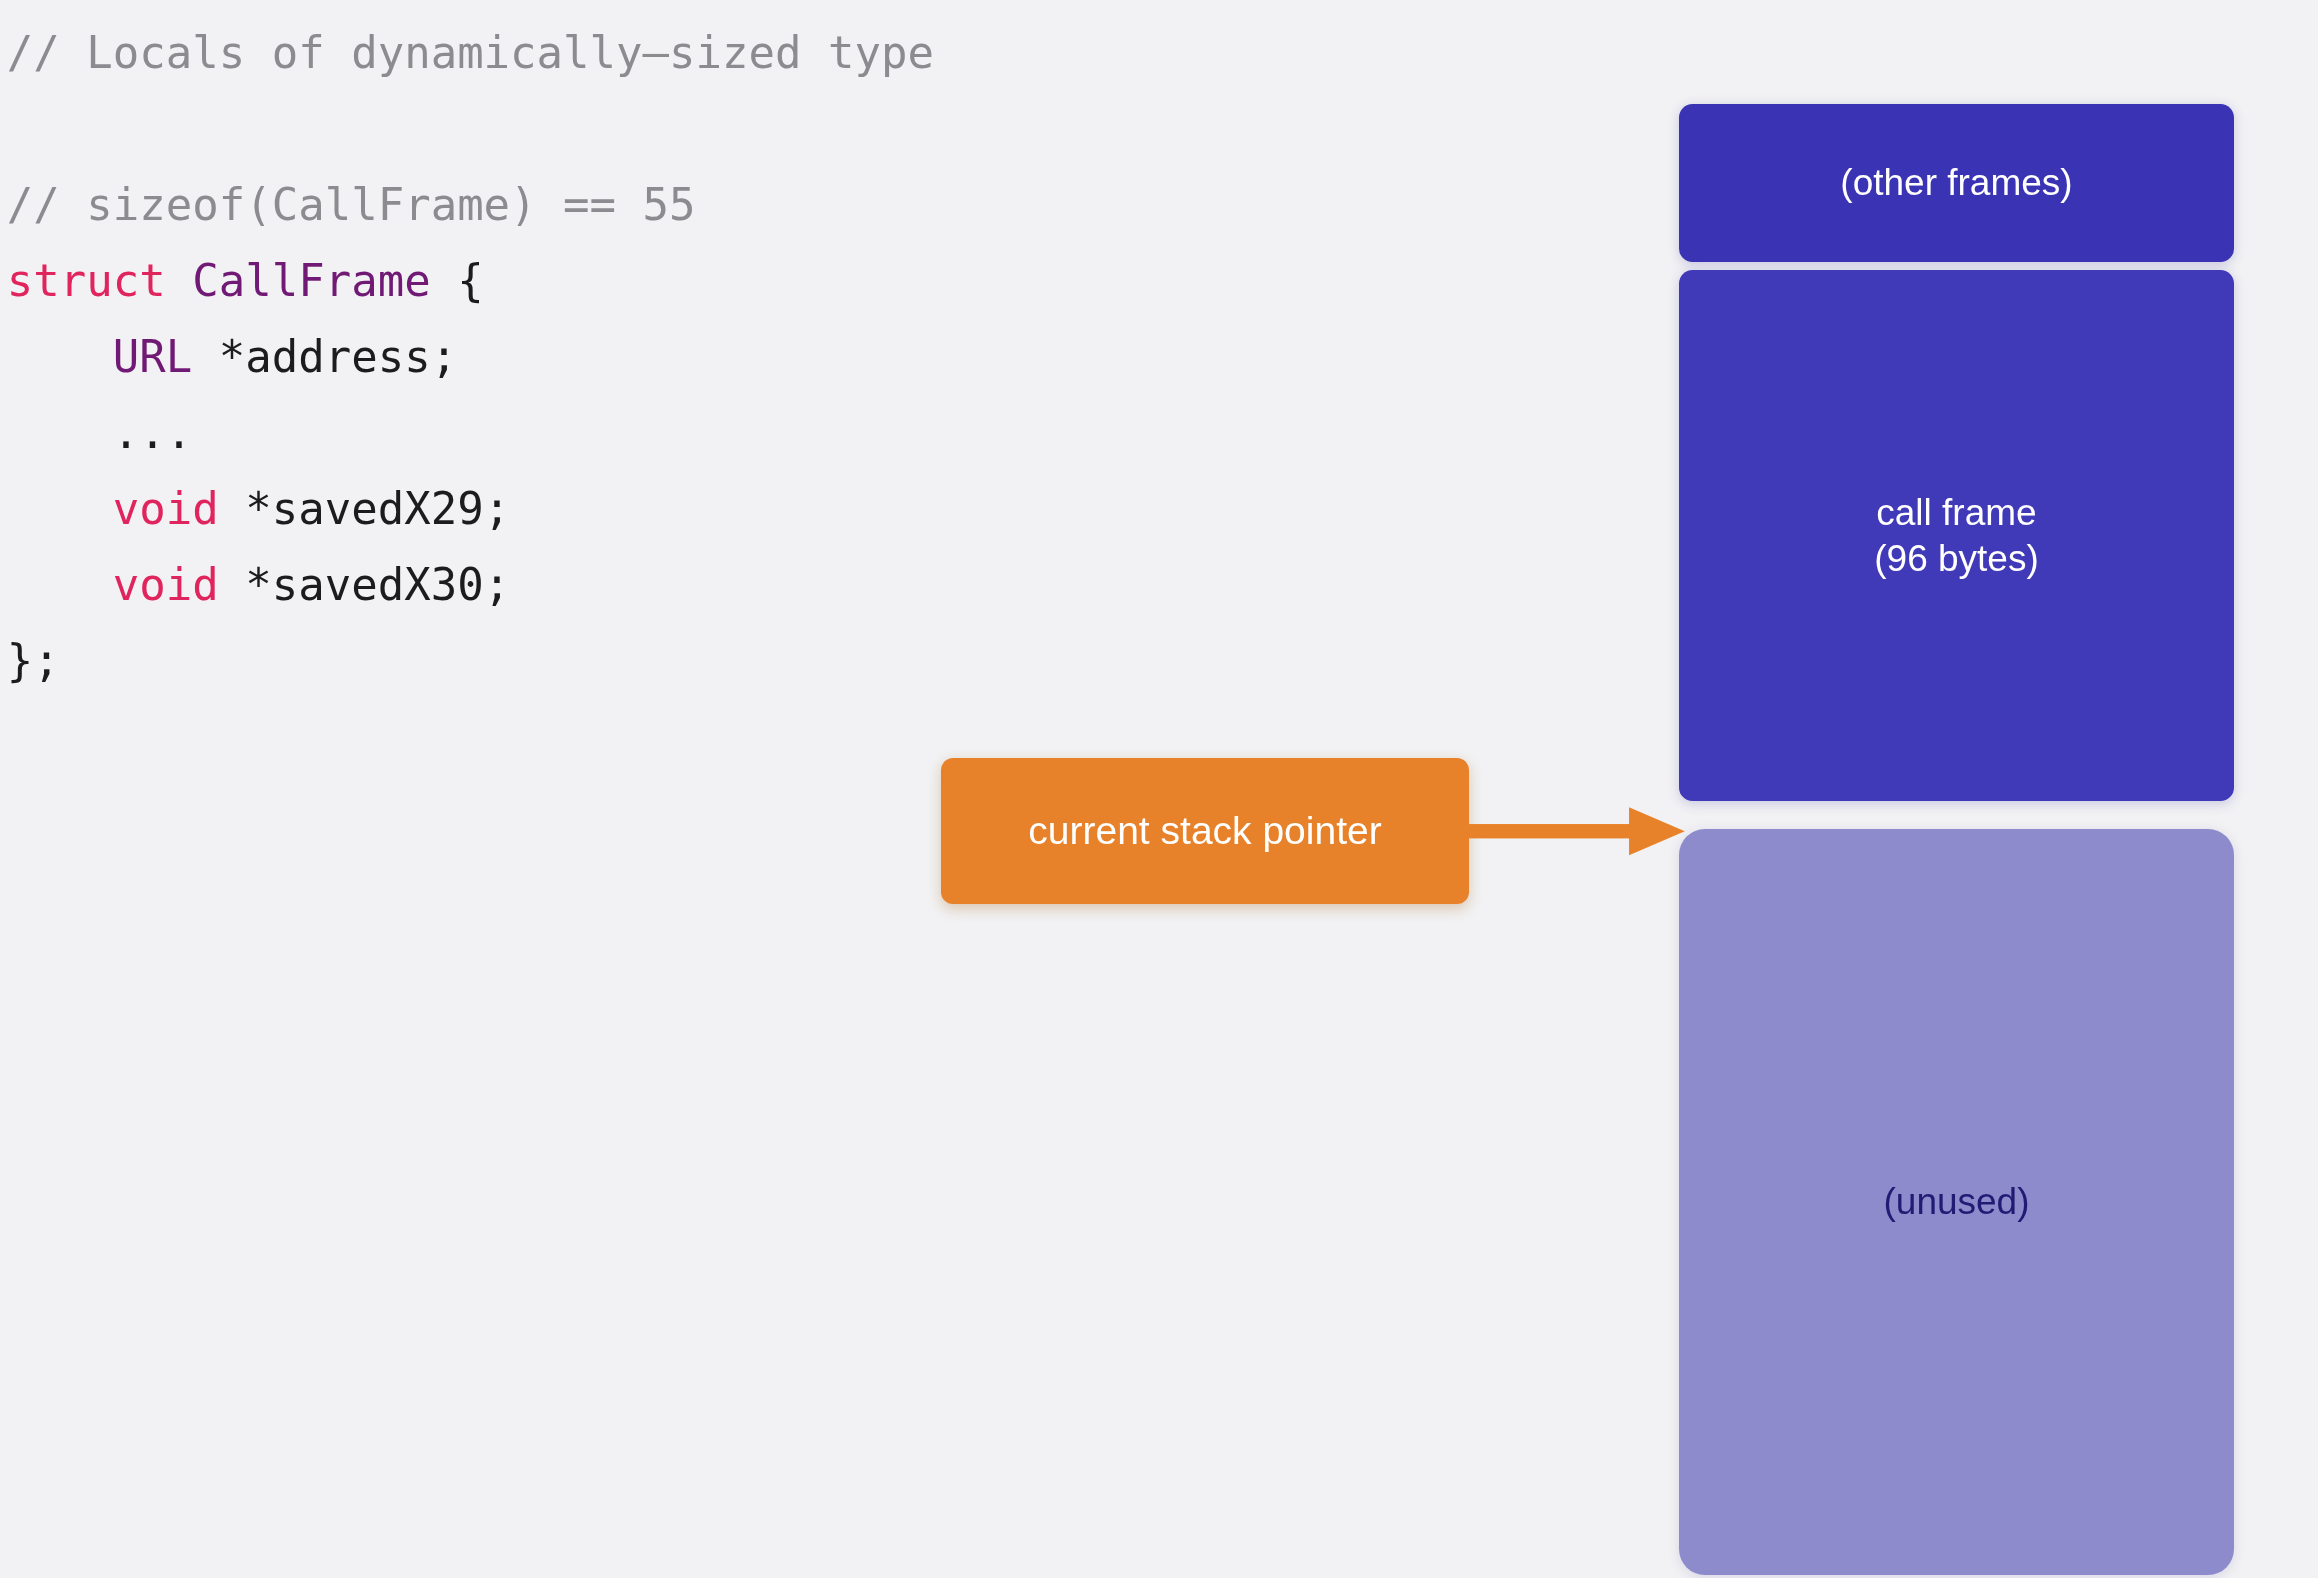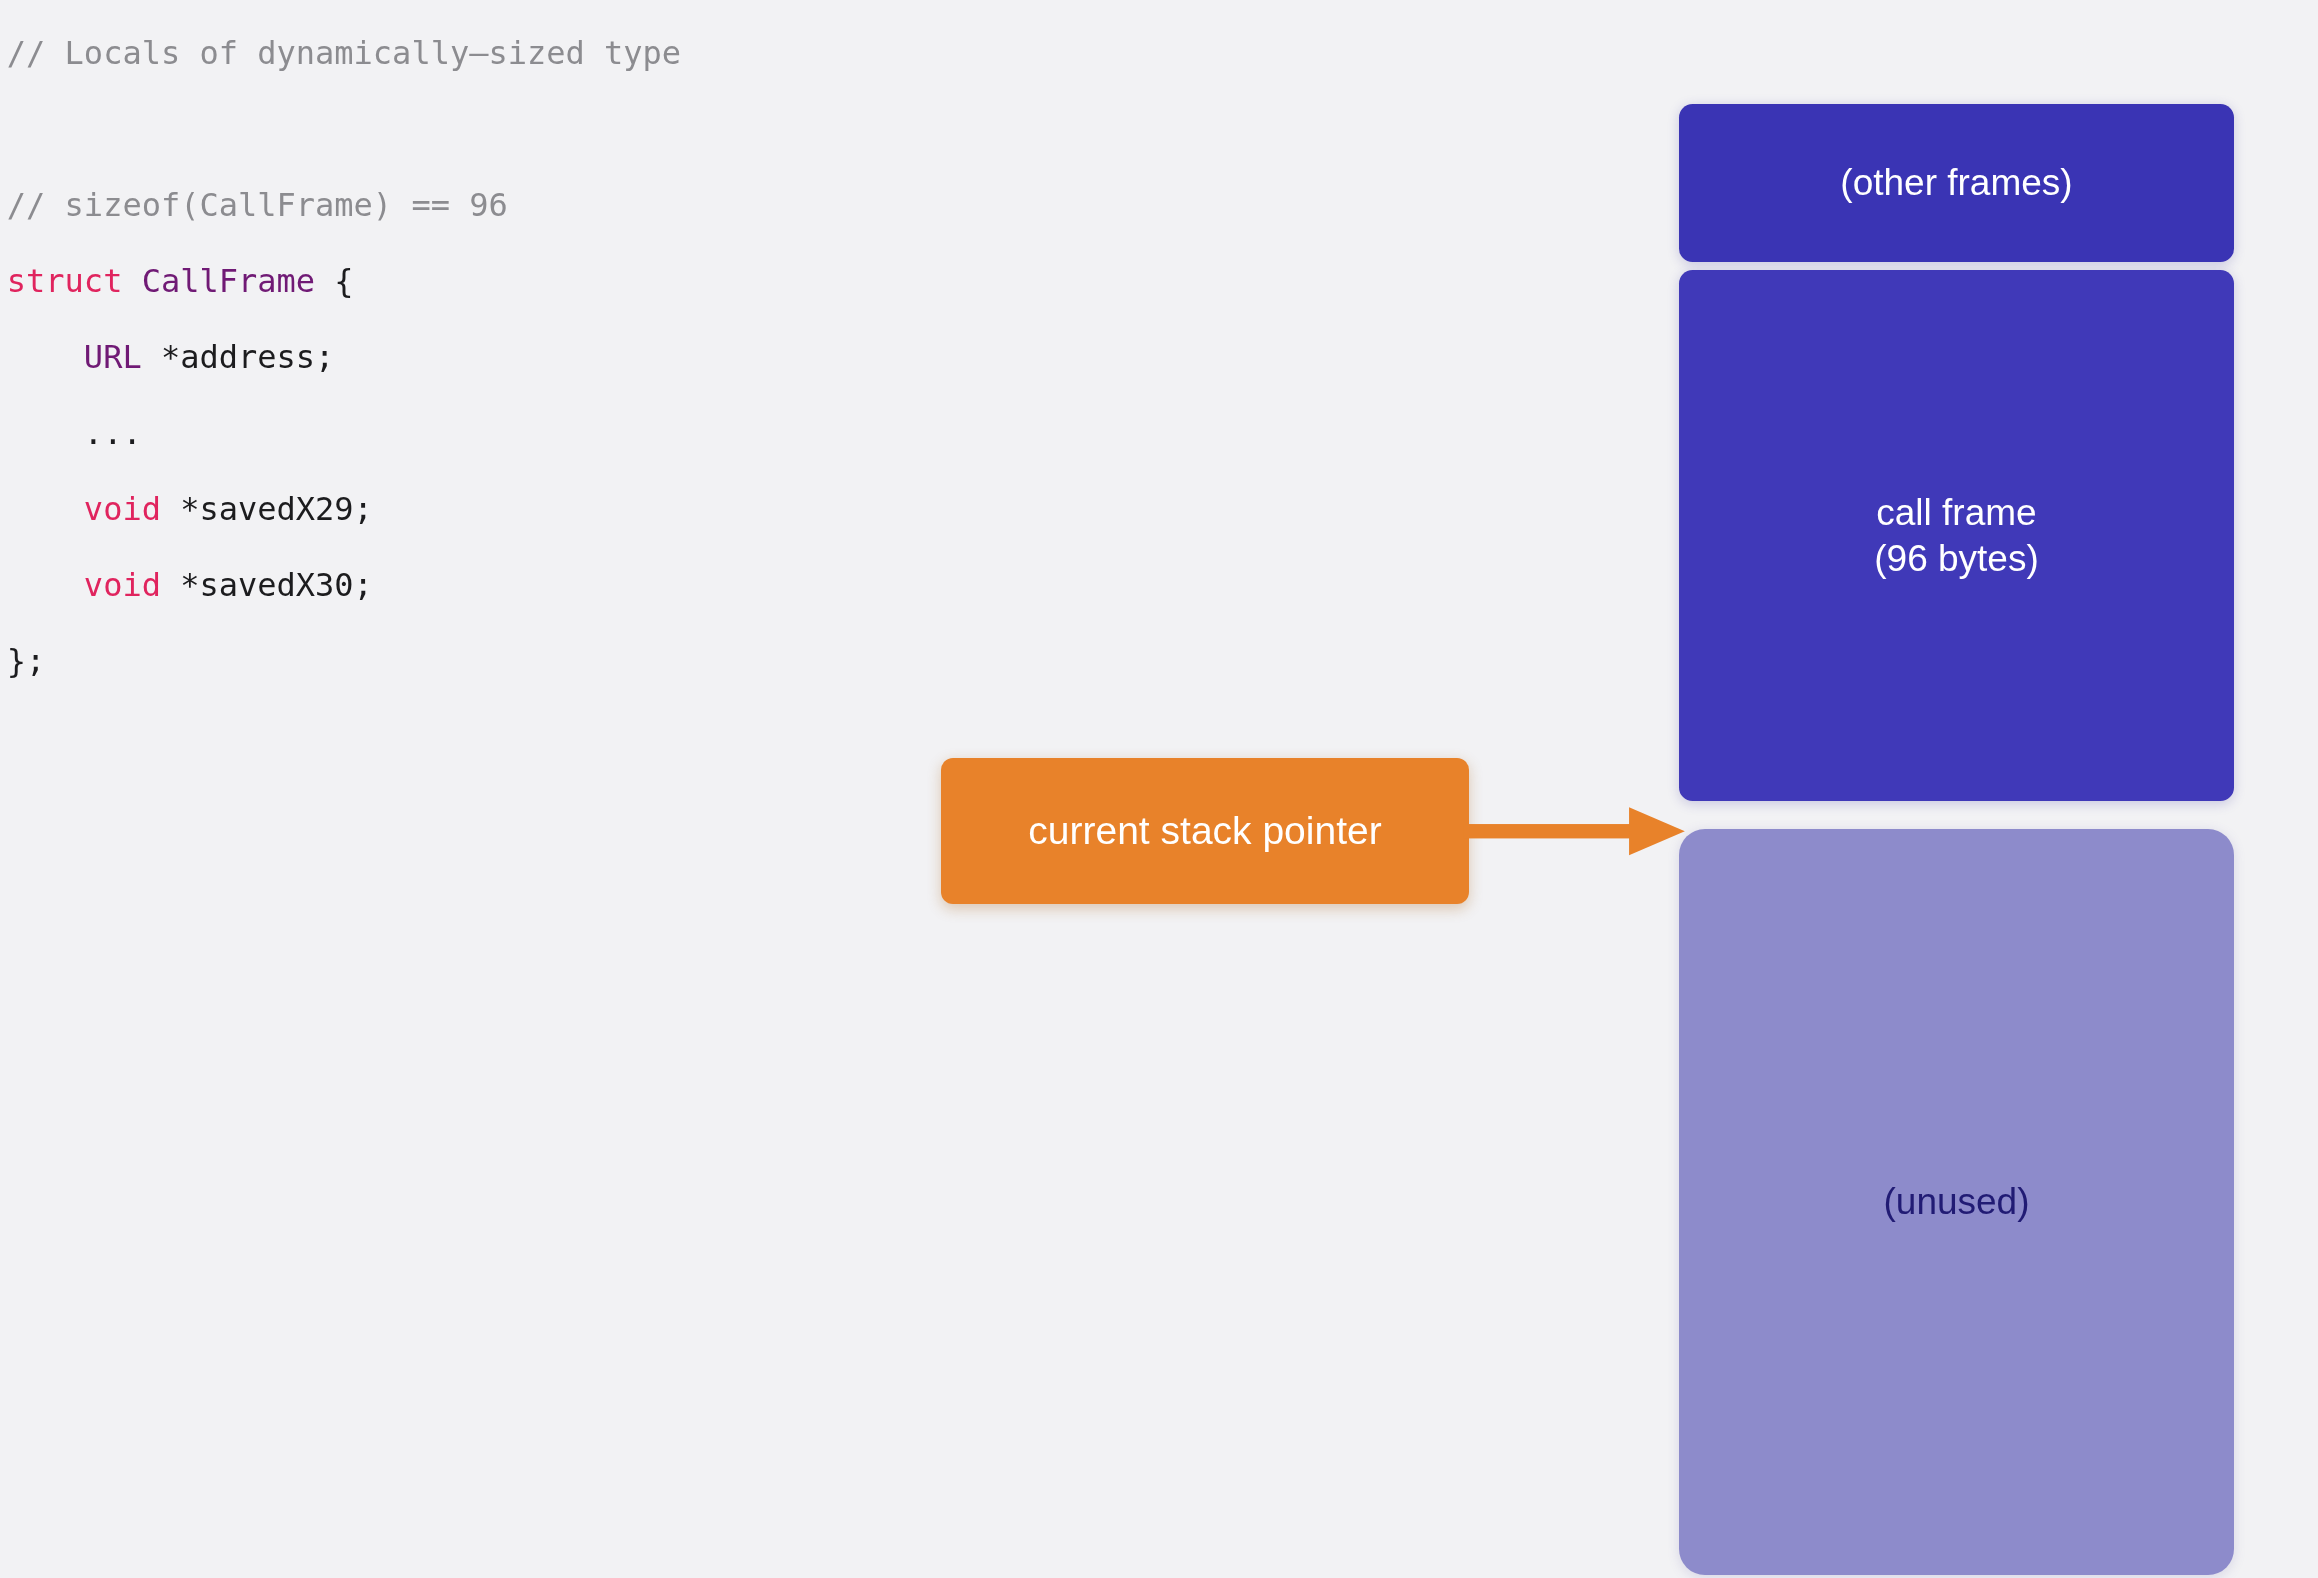--- a/index.html
+++ b/index.html
@@ -18,21 +18,21 @@
 
   
   .code-panel {
     position: absolute;
     left: 6.8px;
     top: 15.3px;
     width: 1274px;
   }
   .code-line {
     font-family: "DejaVu Sans Mono", "Liberation Mono", monospace;
-    font-size: 32px;
+    font-size: 44px;
     line-height: 76px;
     white-space: pre;
     color: #1c1c1e;
     letter-spacing: 0px;
   }
   .code-line.blank {
     height: 76px;
   }
   .tok-comment { color: #8c8c90; }
   .tok-keyword { color: #e0245e; }
@@ -117,21 +117,21 @@
 </style>
 </head>
 <body>
 
 <div class="code-panel">
 
   <div class="code-line"><span class="tok-comment">// Locals of dynamically–sized type</span></div>
 
   <div class="code-line blank"></div>
 
-  <div class="code-line"><span class="tok-comment">// sizeof(CallFrame) == 96</span></div>
+  <div class="code-line"><span class="tok-comment">// sizeof(CallFrame) == 55</span></div>
 
   <div class="code-line"><span class="tok-keyword">struct</span><span class="tok-plain"> </span><span class="tok-type">CallFrame</span><span class="tok-plain"> {</span></div>
 
   <div class="code-line"><span class="tok-plain">    </span><span class="tok-type">URL</span><span class="tok-plain"> *address;</span></div>
 
   <div class="code-line"><span class="tok-plain">    ...</span></div>
 
   <div class="code-line"><span class="tok-plain">    </span><span class="tok-keyword">void</span><span class="tok-plain"> *savedX29;</span></div>
 
   <div class="code-line"><span class="tok-plain">    </span><span class="tok-keyword">void</span><span class="tok-plain"> *savedX30;</span></div>

